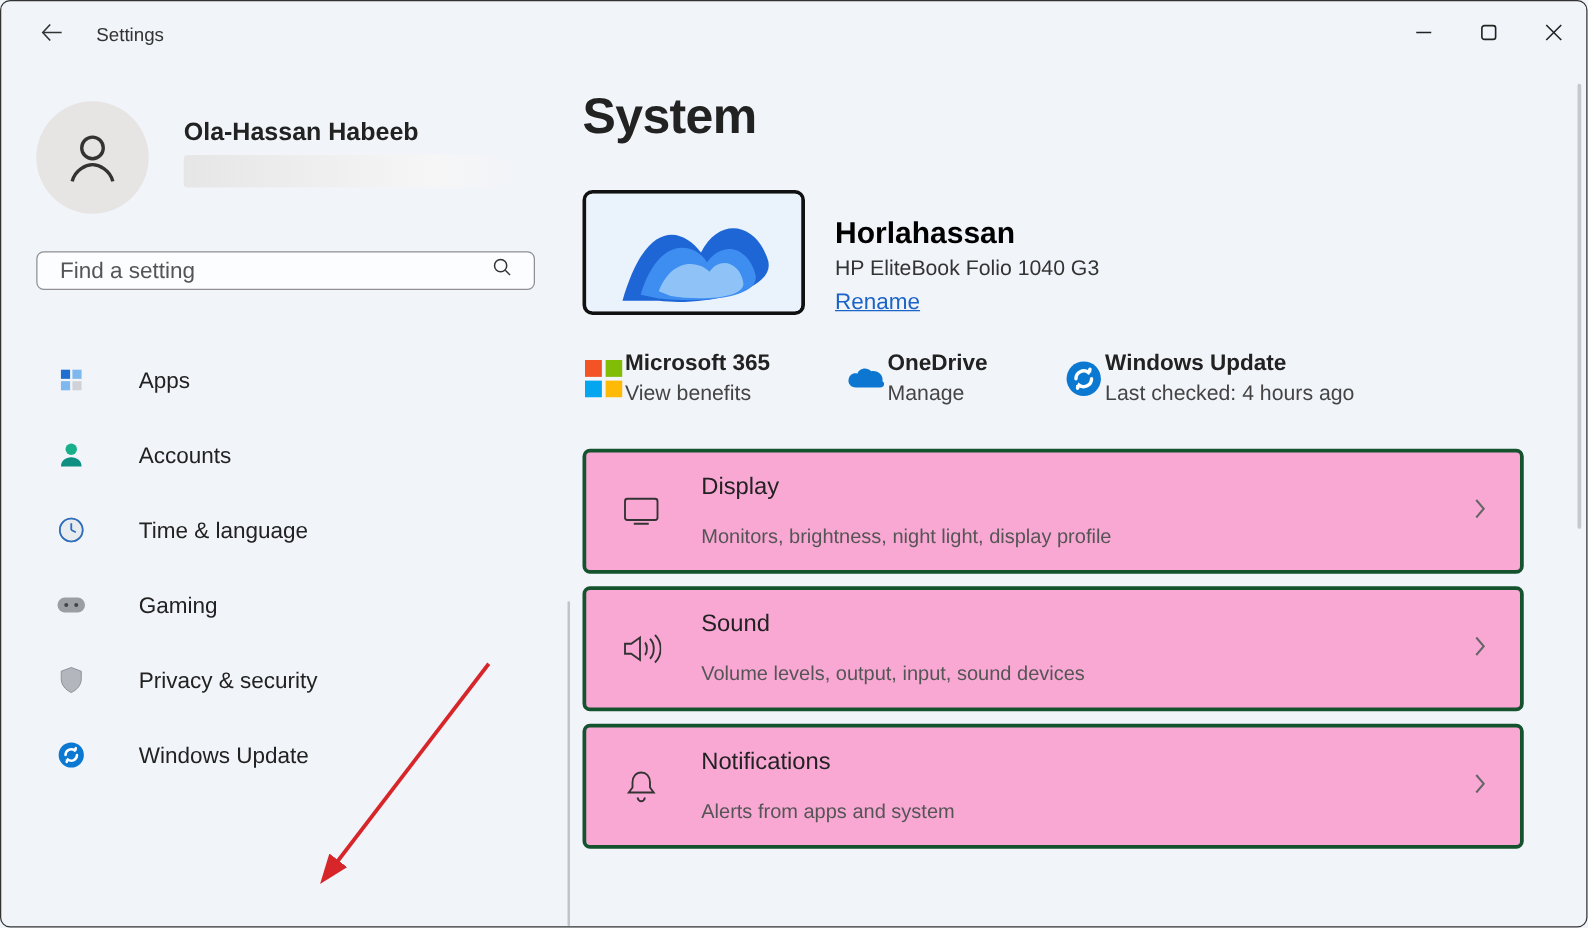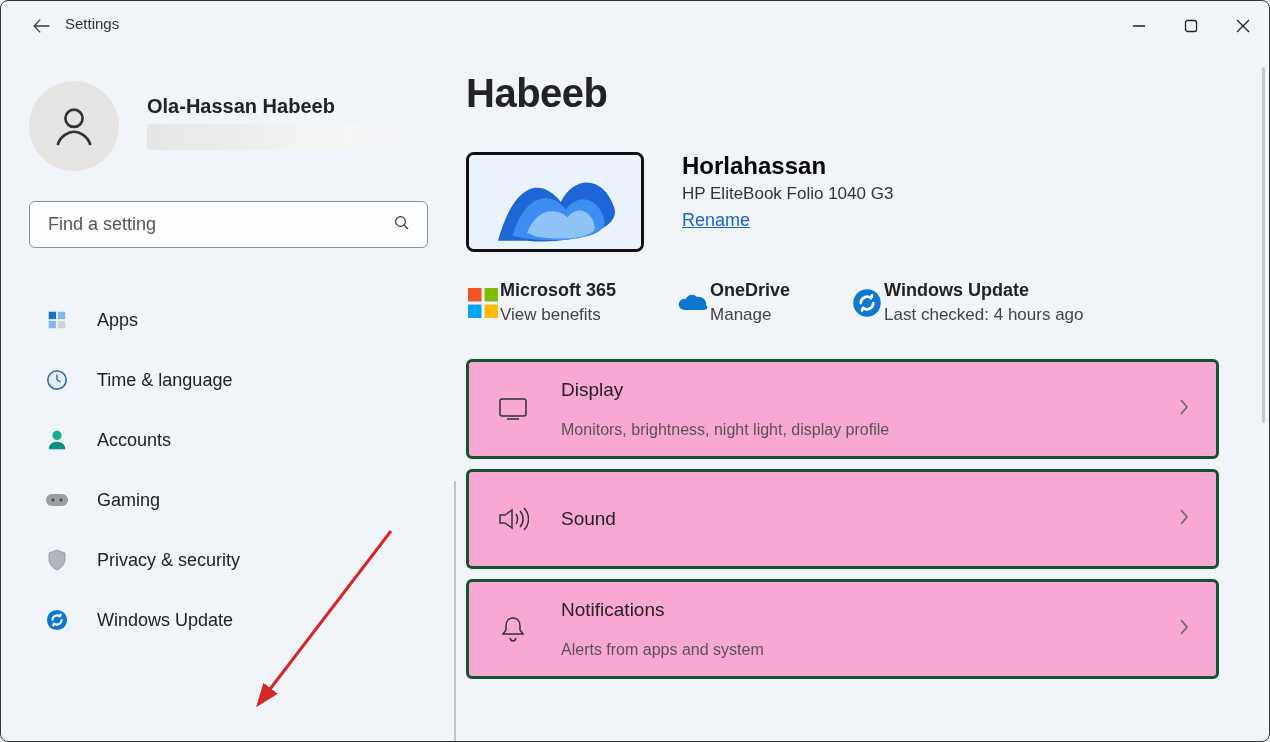--- a/index.html
+++ b/index.html
@@ -16,21 +16,21 @@
   }
 
   
   .titlebar {
     height:50px;
     display:flex;
     align-items:center;
     justify-content:space-between;
     padding:0 0 0 30px;
   }
-  .tb-left { display:flex; align-items:flex-start; gap:12px; }
+  .tb-left { display:flex; align-items:flex-end; gap:24px; }
   .tb-back { color:#555; display:flex; align-items:center; }
   .tb-title { font-size:15px; color:#333; }
   .tb-controls { display:flex; }
   .tb-btn { width:52px; height:36px; display:flex; align-items:center; justify-content:center; }
 
   
   .content { display:flex; height:calc(100% - 50px); }
   .sidebar { width:455px; padding:30px 28px 0 28px; display:flex; flex-direction:column; position:relative;}
   .main    { flex:1; padding:20px 50px 0 10px; position:relative; overflow:hidden; }
 
@@ -42,46 +42,46 @@
     display:flex; align-items:center; justify-content:center;
   }
   .user-name { font-size:20px; font-weight:600; color:#222; margin-top:14px;}
   .user-sub  { width:266px; height:26px; margin-top:6px;
     background:linear-gradient(90deg,#e6e6e6 0%,#f6f6f6 75%,#f1f4f9 100%);
     border-radius:3px;
   }
 
   
   .search {
-    height:47px; border:1px solid #8f8f95; border-radius:6px;
+    height:31px; border:1px solid #8f8f95; border-radius:6px;
     background:#fcfdfe; display:flex; align-items:center; padding:0 16px;
     justify-content:flex-end; color:#555;
   }
   .search input {
     border:none; outline:none; background:transparent; font-size:18px;
     color:#555; flex:1;
   }
   .search input::placeholder{color:#555;}
 
   
   .nav { margin-top:48px; display:flex; flex-direction:column;}
   .nav-item{
-    height:48px; display:flex; align-items:center; gap:26px;
+    height:48px; display:flex; align-items:center; gap:40px;
     padding:0 14px; font-size:18px; color:#222; margin-bottom:12px;
     border-radius:6px;
   }
   .nav-icon{ width:28px; height:28px; display:flex; align-items:center; justify-content:center;}
   .side-sep{
     position:absolute; right:0; top:430px; width:2px; height:260px;
     background:#c2c4c8; border-radius:2px;
   }
 
   
   h1.page-title{font-size:40px; color:#222; margin:0 0 36px 0; font-weight:600; letter-spacing:-0.5px;}
-  .device{display:flex; gap:38px; align-items:flex-start; margin-bottom:28px;}
+  .device{display:flex; gap:24px; align-items:flex-end; margin-bottom:28px;}
   .device-thumb{
     width:178px; height:100px; border:3px solid #111; border-radius:8px;
     display:flex; align-items:center; justify-content:center; overflow:hidden;
   }
   .device-name{font-size:24px; font-weight:600;}
   .device-model{font-size:17px; color:#333; margin-top:4px;}
   .device-rename{font-size:18px; color:#1a63c7; margin-top:6px; display:inline-block;}
 
   .tiles{display:flex; gap:60px; margin-bottom:34px;}
   .tile{display:flex; align-items:center;}
@@ -177,36 +177,36 @@
               <rect x="13" y="3" width="8" height="8" fill="#7fb7ef"></rect>
               <rect x="3" y="13" width="8" height="8" fill="#7fb7ef"></rect>
               <rect x="13" y="13" width="8" height="8" fill="#cfd3d7"></rect>
             </svg>
         </span>
         <span>Apps</span>
       </div>
       <div class="nav-item">
         <span class="nav-icon">
           <svg width="22" height="22" viewBox="0 0 24 24">
+              <circle cx="12" cy="7" r="5" fill="#17b08a"></circle>
+              <path d="M3 22c0-5 4-8 9-8s9 3 9 8" fill="#0f8f82"></path>
+            </svg>
+        </span>
+        <span>Accounts</span>
+      </div>
+      <div class="nav-item">
+        <span class="nav-icon">
+          <svg width="22" height="22" viewBox="0 0 24 24">
               <circle cx="12" cy="12" r="10" fill="#e8ecef" stroke="#5a7fa8" stroke-width="1.4"></circle>
               <circle cx="12" cy="12" r="10" fill="none" stroke="#2e6fc0" stroke-width="1.4"></circle>
               <line x1="12" y1="12" x2="12" y2="6" stroke="#2e6fc0" stroke-width="1.6"></line>
               <line x1="12" y1="12" x2="16" y2="14" stroke="#2e6fc0" stroke-width="1.6"></line>
             </svg>
         </span>
         <span>Time &amp; language</span>
-      </div>
-      <div class="nav-item">
-        <span class="nav-icon">
-          <svg width="22" height="22" viewBox="0 0 24 24">
-              <circle cx="12" cy="7" r="5" fill="#17b08a"></circle>
-              <path d="M3 22c0-5 4-8 9-8s9 3 9 8" fill="#0f8f82"></path>
-            </svg>
-        </span>
-        <span>Accounts</span>
       </div>
       <div class="nav-item">
         <span class="nav-icon">
           <svg width="24" height="18" viewBox="0 0 24 16">
               <rect x="1" y="2" width="22" height="12" rx="6" fill="#9b9ea3"></rect>
               <circle cx="8" cy="8" r="1.6" fill="#444"></circle>
               <circle cx="16" cy="8" r="1.6" fill="#444"></circle>
             </svg>
         </span>
         <span>Gaming</span>
@@ -228,21 +228,21 @@
               <polyline points="8,19 7,16 10,16" fill="#fff"></polyline>
             </svg>
         </span>
         <span>Windows Update</span>
       </div>
     </div>
     <div class="side-sep"></div>
   </div>
 
   <div class="main">
-    <h1 class="page-title">Habeeb</h1>
+    <h1 class="page-title">System</h1>
 
     <div class="device">
       <div class="device-thumb">
         <svg width="178" height="100" viewBox="0 0 178 100">
           <rect width="178" height="100" fill="#eaf3fb"></rect>
           <path d="M30 90 C50 20 80 30 95 50 C110 20 140 25 150 55 C160 80 100 95 60 90 Z" fill="#1e65d6"></path>
           <path d="M45 85 C60 35 90 42 100 58 C115 38 135 48 140 68 C145 88 95 92 60 88 Z" fill="#3e8df1"></path>
           <path d="M60 82 C72 52 95 58 102 66 C112 52 128 60 130 75 C132 88 95 90 70 86 Z" fill="#8fc3f7"></path>
         </svg>
       </div>
@@ -316,20 +316,21 @@
 
       <div class="card">
         <div class="card-icon">
           <svg width="32" height="26" viewBox="0 0 32 26" fill="none" stroke="#333" stroke-width="1.5">
               <path d="M3 9v8h5l7 5V4l-7 5z" fill="none"></path>
               <path d="M19 8c2 2 2 8 0 10M23 5c4 4 4 12 0 16M27 2c6 6 6 16 0 22"></path>
             </svg>
         </div>
         <div class="card-body">
           <div class="card-title">Sound</div>
+          <div class="card-sub">Volume levels, output, input, sound devices</div>
         </div>
         <div class="card-chev">
           <svg width="12" height="18" viewBox="0 0 12 18" fill="none" stroke="#666" stroke-width="1.6">
               <polyline points="3,2 9,9 3,16"></polyline>
             </svg>
         </div>
       </div>
 
       <div class="card">
         <div class="card-icon">

